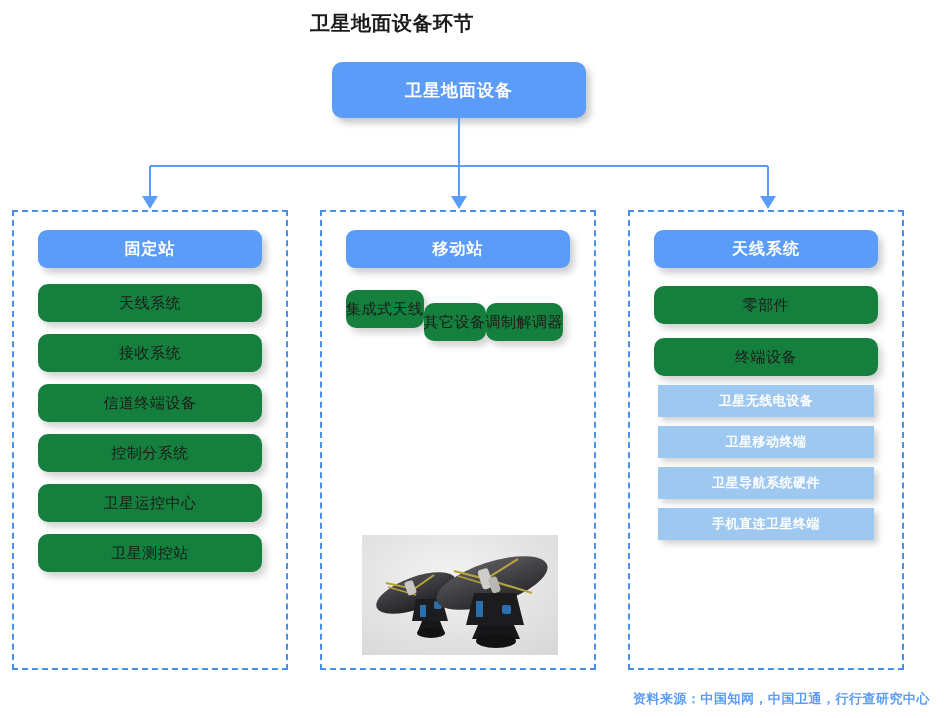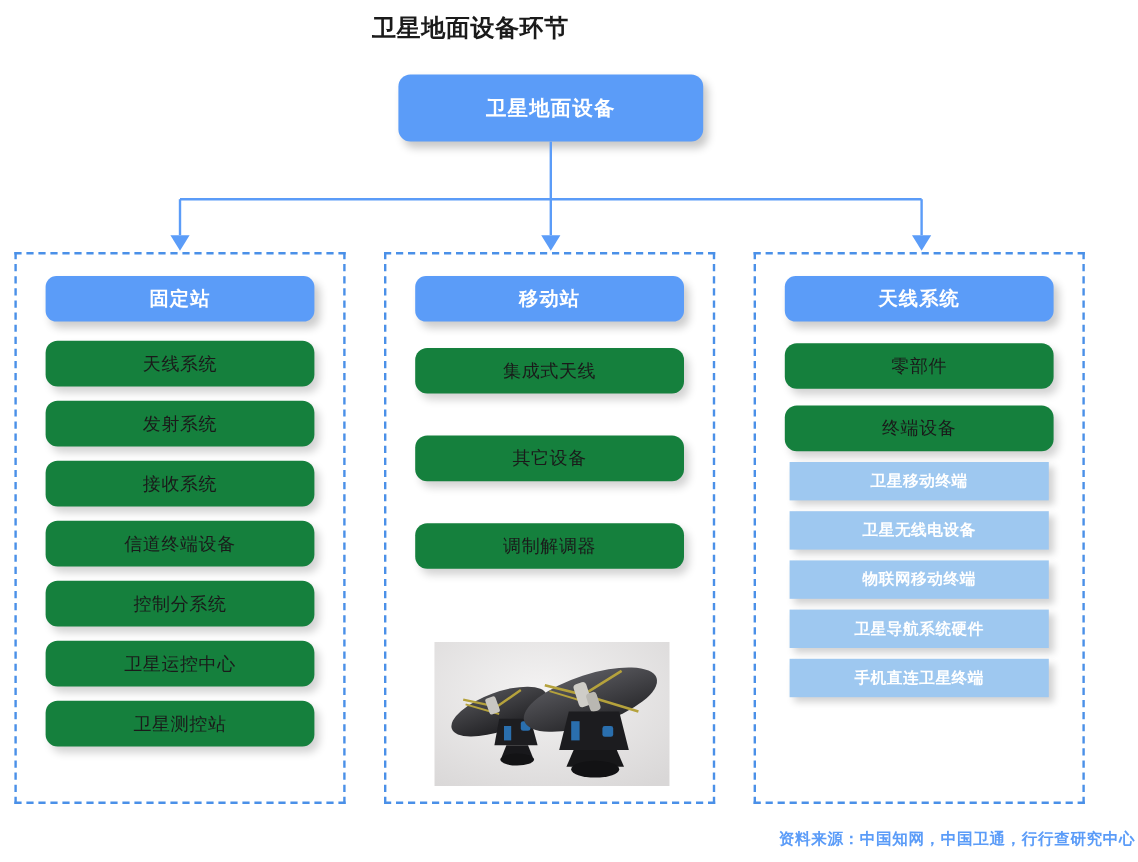--- a/index.html
+++ b/index.html
@@ -140,21 +140,21 @@
     width: 196px;
     height: 120px;
     background: #eceaea;
     overflow: hidden;
   }
   #photo-figure svg { display: block; }
 
   
   #source-note {
     position: absolute;
-    left: 16px;
+    left: 0;
     top: 690px;
     width: 930px;
     text-align: right;
     font-size: 13px;
     color: #5b9cf8;
     font-weight: bold;
     letter-spacing: 0.5px;
   }
 </style>
 </head>
@@ -184,23 +184,20 @@
 <div class="column" id="column-0">
   <div class="col-inner">
     <div class="col-header">
       <span>固定站</span>
     </div>
     <div id="col-items-0" style="display:flex;flex-direction:column;">
       <div class="item">
           <span>天线系统</span>
         </div>
       <div class="item">
-          <span>发射系统</span>
-        </div>
-      <div class="item">
           <span>接收系统</span>
         </div>
       <div class="item">
           <span>信道终端设备</span>
         </div>
       <div class="item">
           <span>控制分系统</span>
         </div>
       <div class="item">
           <span>卫星运控中心</span>
@@ -210,21 +207,21 @@
         </div>
     </div>
   </div>
 </div>
 
 <div class="column" id="column-1">
   <div class="col-inner">
     <div class="col-header">
       <span>移动站</span>
     </div>
-    <div id="col-items-1" style="display:flex;flex-direction:column;font-family:Liberation Mono, monospace;">
+    <div id="col-items-1" style="display:flex;flex-direction:row;font-family:Liberation Mono, monospace;">
       <div class="item">
           <span>集成式天线</span>
         </div>
       <div class="item">
           <span>其它设备</span>
         </div>
       <div class="item">
           <span>调制解调器</span>
         </div>
     </div>
@@ -283,27 +280,24 @@
       <span>天线系统</span>
     </div>
     <div id="col-items-2" style="display:flex;flex-direction:column;">
       <div class="item">
           <span>零部件</span>
         </div>
       <div class="item">
           <span>终端设备</span>
         </div>
       <div class="item sub">
+          <span>卫星无线电设备</span>
+        </div>
+      <div class="item sub">
           <span>卫星移动终端</span>
-        </div>
-      <div class="item sub">
-          <span>卫星无线电设备</span>
-        </div>
-      <div class="item sub">
-          <span>物联网移动终端</span>
         </div>
       <div class="item sub">
           <span>卫星导航系统硬件</span>
         </div>
       <div class="item sub">
           <span>手机直连卫星终端</span>
         </div>
     </div>
   </div>
 </div>

